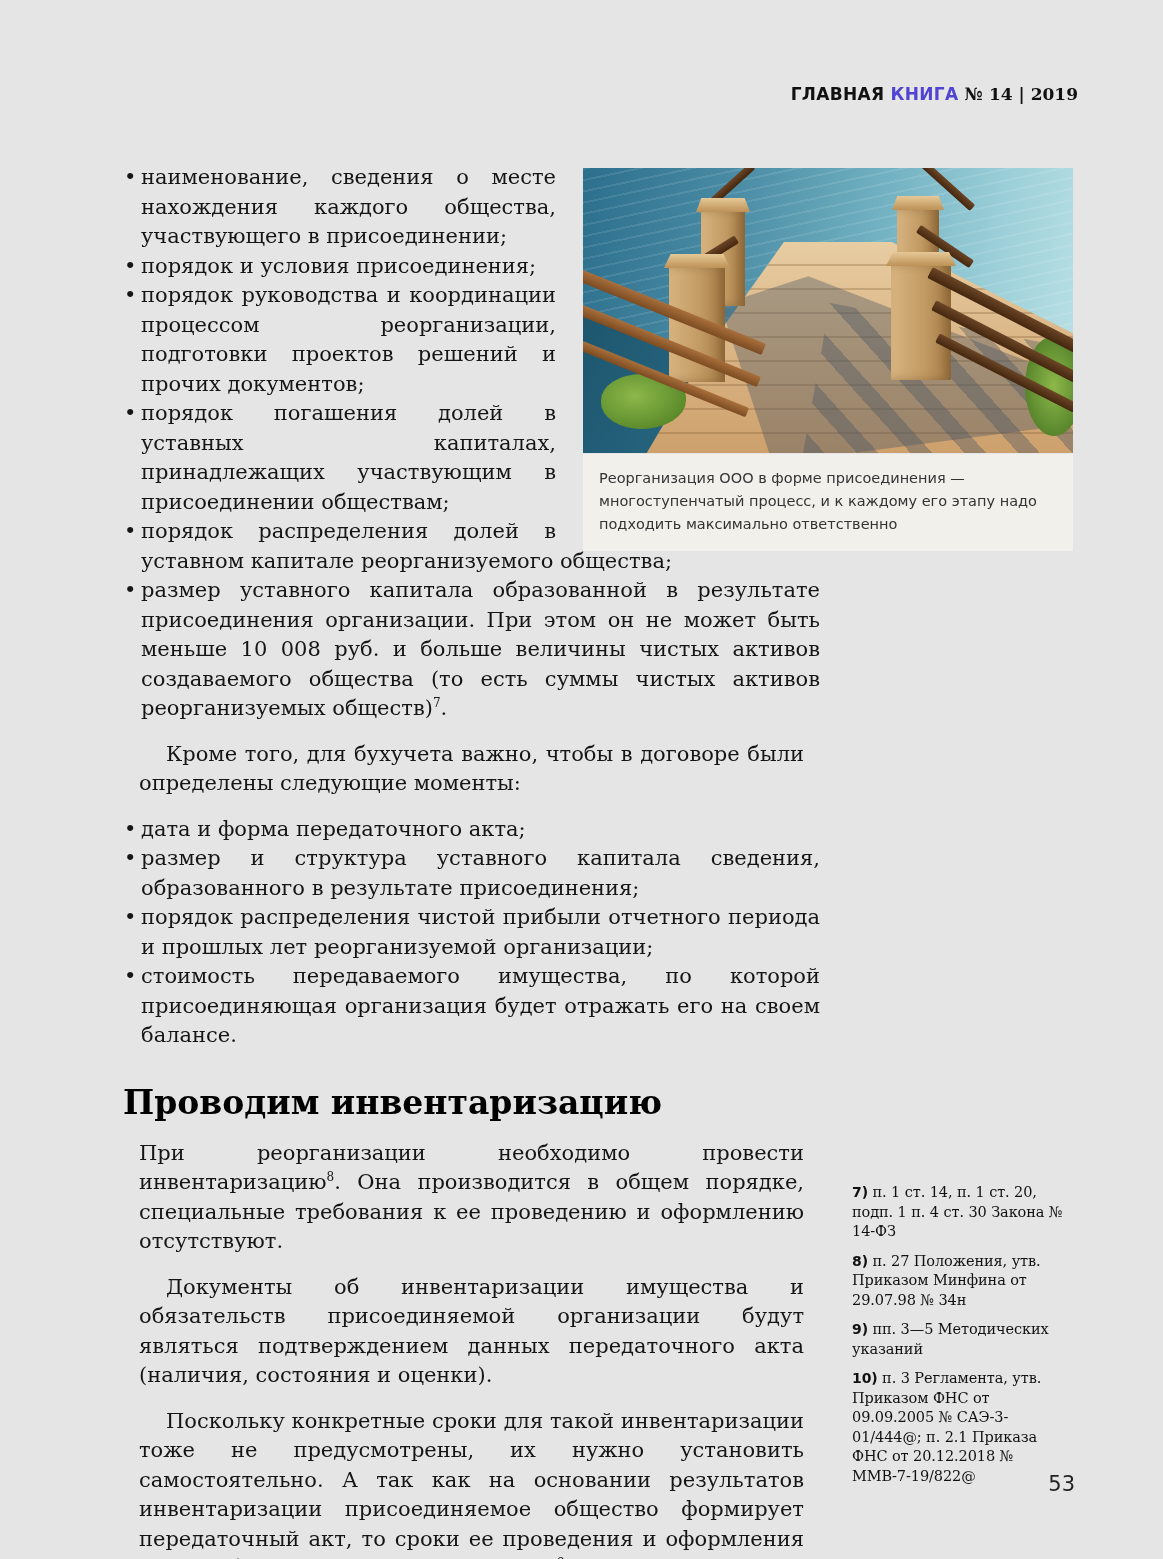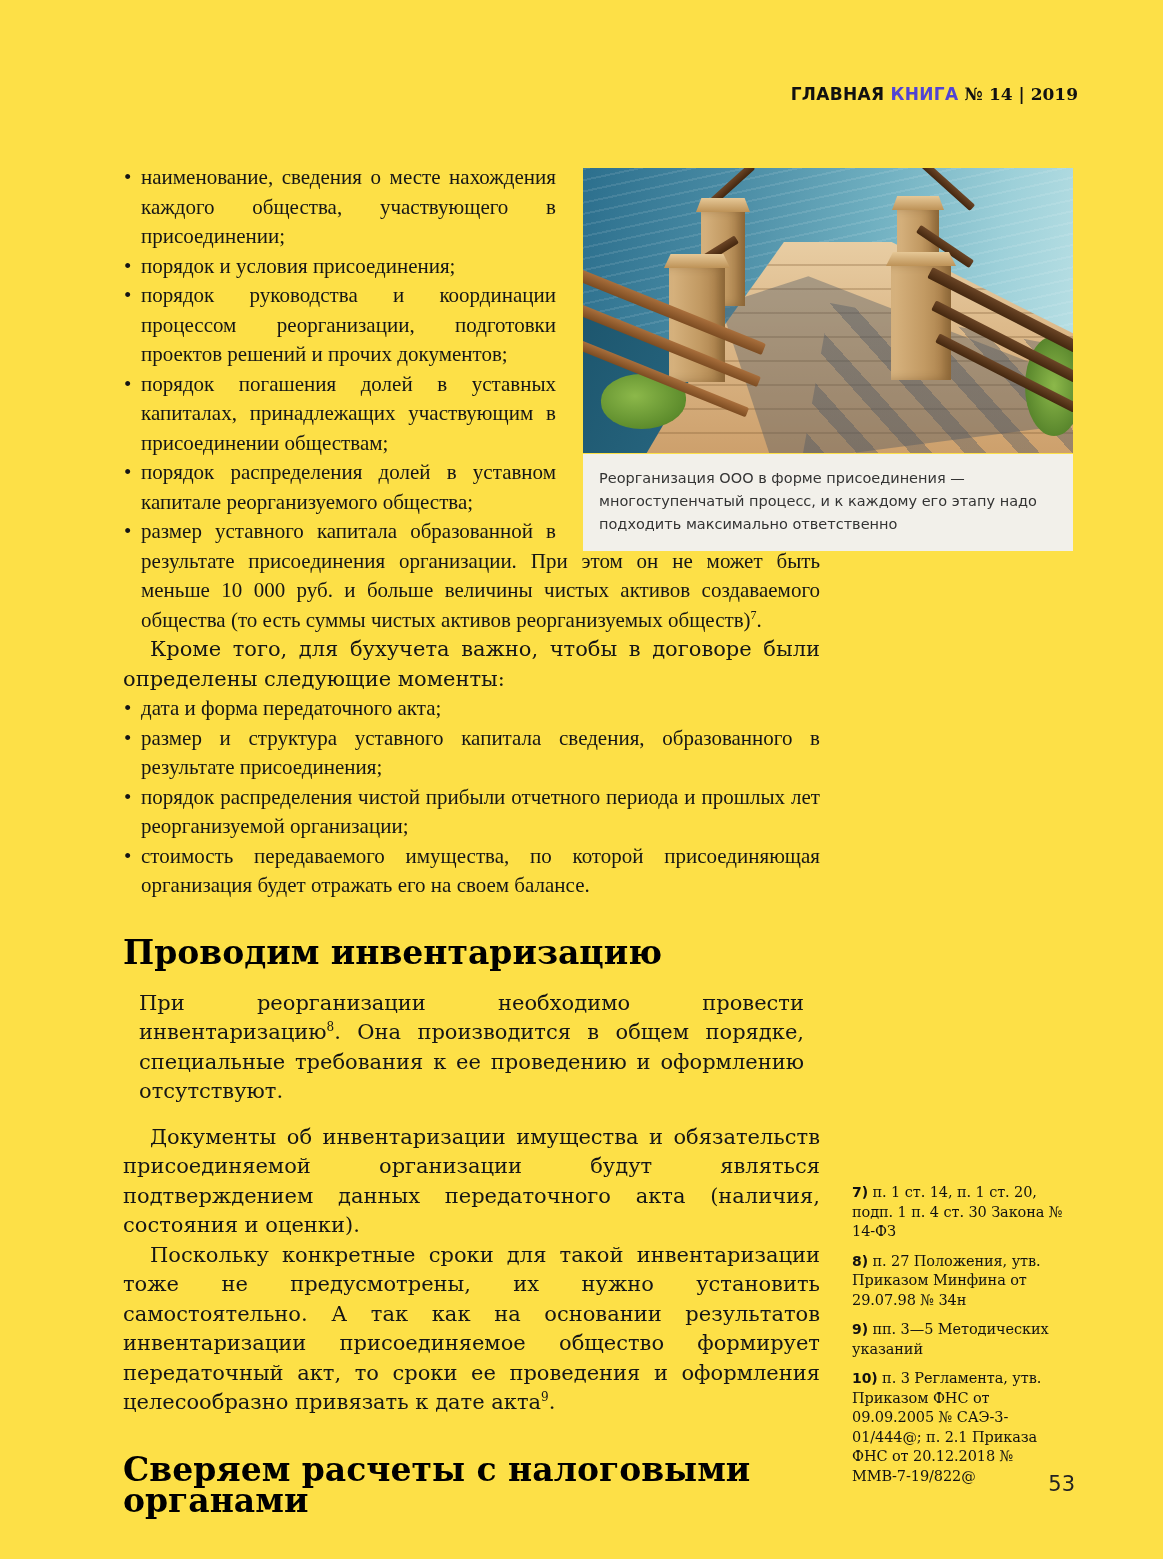--- a/index.html
+++ b/index.html
@@ -1,40 +1,40 @@
 <!DOCTYPE html>
 <html lang="ru"><head>
 <meta charset="utf-8">
 <style>
   html,body{margin:0;padding:0;background:#ffffff;}
   .page{
-    position:relative;width:1163px;height:1559px;background:#fde047;
+    position:relative;width:1163px;height:1559px;background:#e5e5e5;
     font-family:"DejaVu Serif","Liberation Serif",serif;color:#151515;overflow:hidden;
   }
   
   .mag-header{
     position:absolute;top:84px;left:393px;width:685px;text-align:right;
     font-family:"DejaVu Sans","Liberation Sans",sans-serif;
     font-weight:bold;font-size:17px;letter-spacing:.3px;color:#111;
   }
   .brand-accent{color:#5144d3;}
   .issue-info{font-family:"DejaVu Serif","Liberation Serif",serif;letter-spacing:0;}
   
   .main{
     position:absolute;left:123px;top:163px;width:697px;
     font-size:21px;line-height:29.5px;text-align:justify;
     hyphens:auto;-webkit-hyphens:auto;
   }
   .photo-spacer{float:right;width:264px;height:378px;}
   ul.plain{margin:0;padding:0;list-style:none;}
-  ul.plain li{padding-left:18px;position:relative;font-family:Liberation Serif, serif;}
+  ul.plain li{padding-left:18px;position:relative;}
   ul.plain li::before{
     content:"\2022";position:absolute;left:1px;top:0;
   }
-  .p-indent{text-indent:27px;margin:0;}
+  .p-indent{text-indent:27px;margin:16px;}
   .p-plain{margin:16px;}
   h2.section-title{
     font-size:33px;line-height:31px;font-weight:bold;color:#000;
     margin:36px 0 21px 0;text-align:left;text-indent:0;
   }
   sup{font-size:12px;line-height:0;vertical-align:super;letter-spacing:0;}
   
   .photo-figure{position:absolute;left:583px;top:168px;width:490px;}
   .photo{position:relative;width:490px;height:285px;overflow:hidden;background:#6fafc0;}
   .ph-water{position:absolute;inset:0;
@@ -146,21 +146,21 @@
 
   <div class="main">
     <div class="photo-spacer"></div>
 
     <ul class="plain">
       <li>наименование, сведения о месте нахождения каждого общества, участвующего в присоединении;</li>
       <li>порядок и условия присоединения;</li>
       <li>порядок руководства и координации процессом реорганизации, подготовки проектов решений и прочих документов;</li>
       <li>порядок погашения долей в уставных капиталах, принадлежащих участвующим в присоединении обществам;</li>
       <li>порядок распределения долей в уставном капитале реорганизуемого общества;</li>
-      <li><span>размер уставного капитала образованной в результате присоединения организации. При этом он не может быть меньше 10 000 руб. и больше величины чистых активов создаваемого общества (то есть суммы чистых активов реорганизуемых обществ)</span><sup>7</sup><span>.</span></li>
+      <li><span>размер уставного капитала образованной в результате присоединения организации. При этом он не может быть меньше 10 008 руб. и больше величины чистых активов создаваемого общества (то есть суммы чистых активов реорганизуемых обществ)</span><sup>7</sup><span>.</span></li>
     </ul>
 
     <p class="p-indent">Кроме того, для бухучета важно, чтобы в договоре были определены следующие моменты:</p>
 
     <ul class="plain">
       <li>дата и форма передаточного акта;</li>
       <li>размер и структура уставного капитала сведения, образованного в результате присоединения;</li>
       <li>порядок распределения чистой прибыли отчетного периода и прошлых лет реорганизуемой организации;</li>
       <li>стоимость передаваемого имущества, по которой присоединяющая организация будет отражать его на своем балансе.</li>
     </ul>

